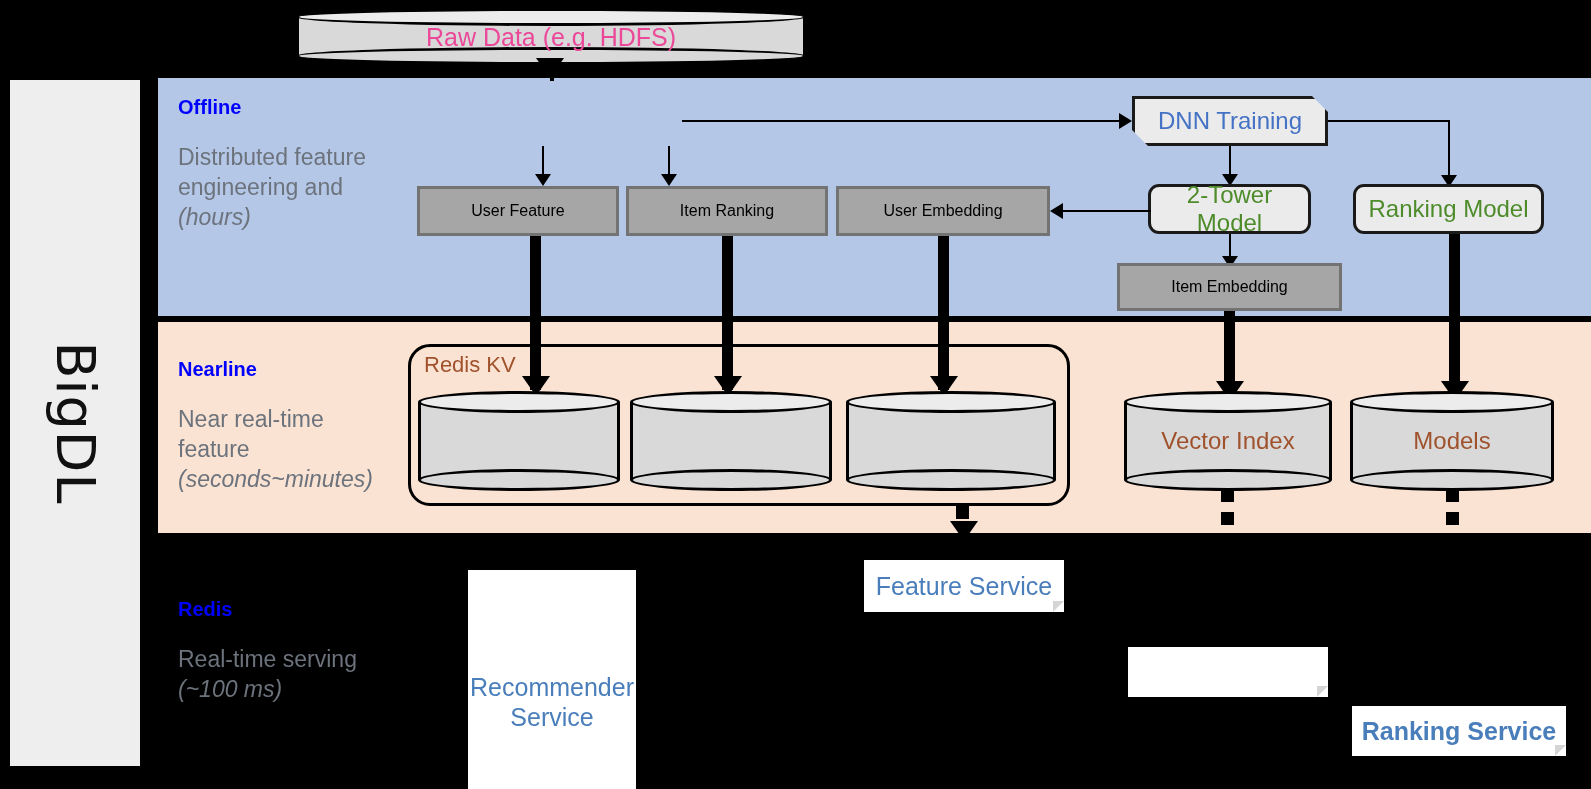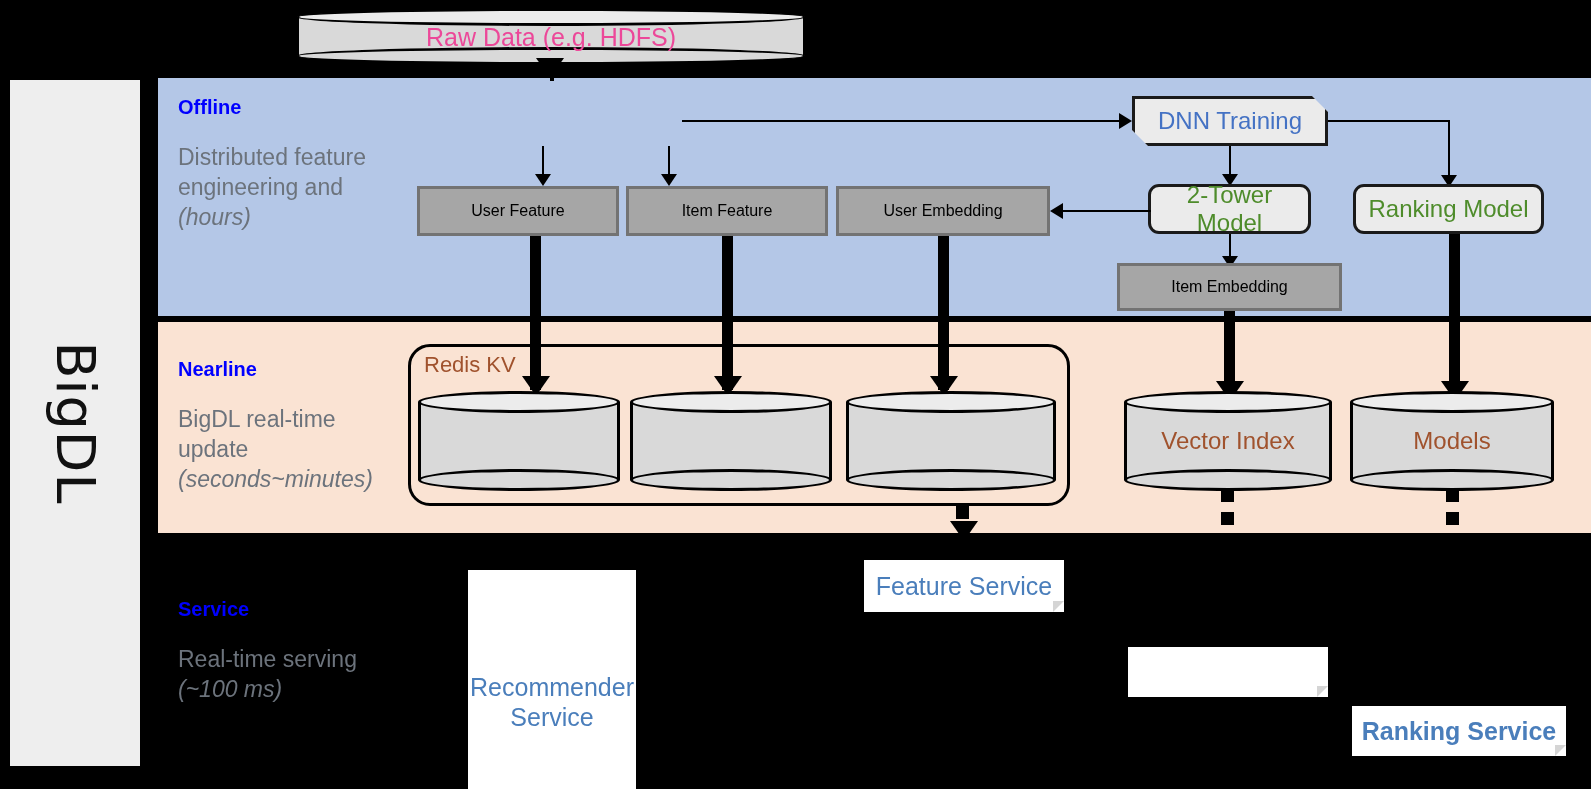--- a/index.html
+++ b/index.html
@@ -93,23 +93,23 @@
   </div>
 
   <div class="band" id="band-offline"></div>
   <div class="band" id="band-nearline"></div>
   <div class="band" id="band-online"></div>
 
   <div class="cap-title" style="left:178px;top:96px;">Offline</div>
   <div class="cap-body" style="left:178px;top:142px;"><span>Distributed feature engineering and </span><i>(hours)</i></div>
 
   <div class="cap-title" style="left:178px;top:358px;">Nearline</div>
-  <div class="cap-body" style="left:178px;top:404px;"><span>BigDL real-time update </span><i>(seconds~minutes)</i></div>
-
-  <div class="cap-title" style="left:178px;top:598px;">Service</div>
+  <div class="cap-body" style="left:178px;top:404px;"><span>Near real-time feature </span><i>(seconds~minutes)</i></div>
+
+  <div class="cap-title" style="left:178px;top:598px;">Redis</div>
   <div class="cap-body" style="left:178px;top:644px;"><span>Real-time serving </span><i>(~100 ms)</i></div>
 
   <div id="rawdata" class="cyl">
     <div class="body"></div>
     <div class="top"></div>
     <div class="bot"></div>
     <div class="lbl">Raw Data (e.g. HDFS)</div>
   </div>
 
   <div class="ln thin-v" style="left:550px;top:65px;height:16px;width:4px;"></div>
@@ -126,21 +126,21 @@
   <div class="ln thin-v" style="left:542px;top:146px;height:32px;"></div>
   <div class="arrow-d" style="left:535px;top:174px;"></div>
 
   <div class="ln thin-v" style="left:668px;top:146px;height:32px;"></div>
   <div class="arrow-d" style="left:661px;top:174px;"></div>
 
   <div class="node gray-box" style="left:417px;top:186px;width:202px;height:50px;">
     <span>User Feature</span>
   </div>
   <div class="node gray-box" style="left:626px;top:186px;width:202px;height:50px;">
-    <span>Item Feature</span>
+    <span>Item Ranking</span>
   </div>
   <div class="node gray-box" style="left:836px;top:186px;width:214px;height:50px;">
     <span>User Embedding</span>
   </div>
 
   <div class="ln thin-v" style="left:1229px;top:146px;height:32px;"></div>
   <div class="arrow-d" style="left:1222px;top:174px;"></div>
 
   <div class="node proc green-t rounded" style="left:1148px;top:184px;width:163px;height:50px;">
     <span>2-Tower Model</span>

